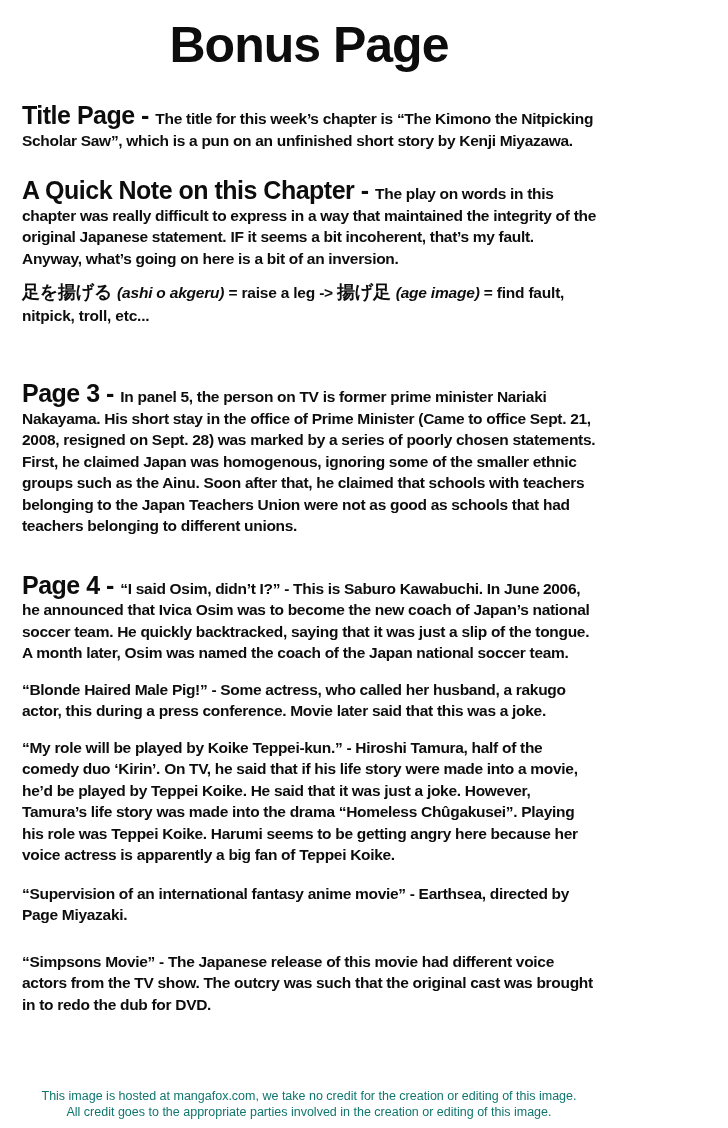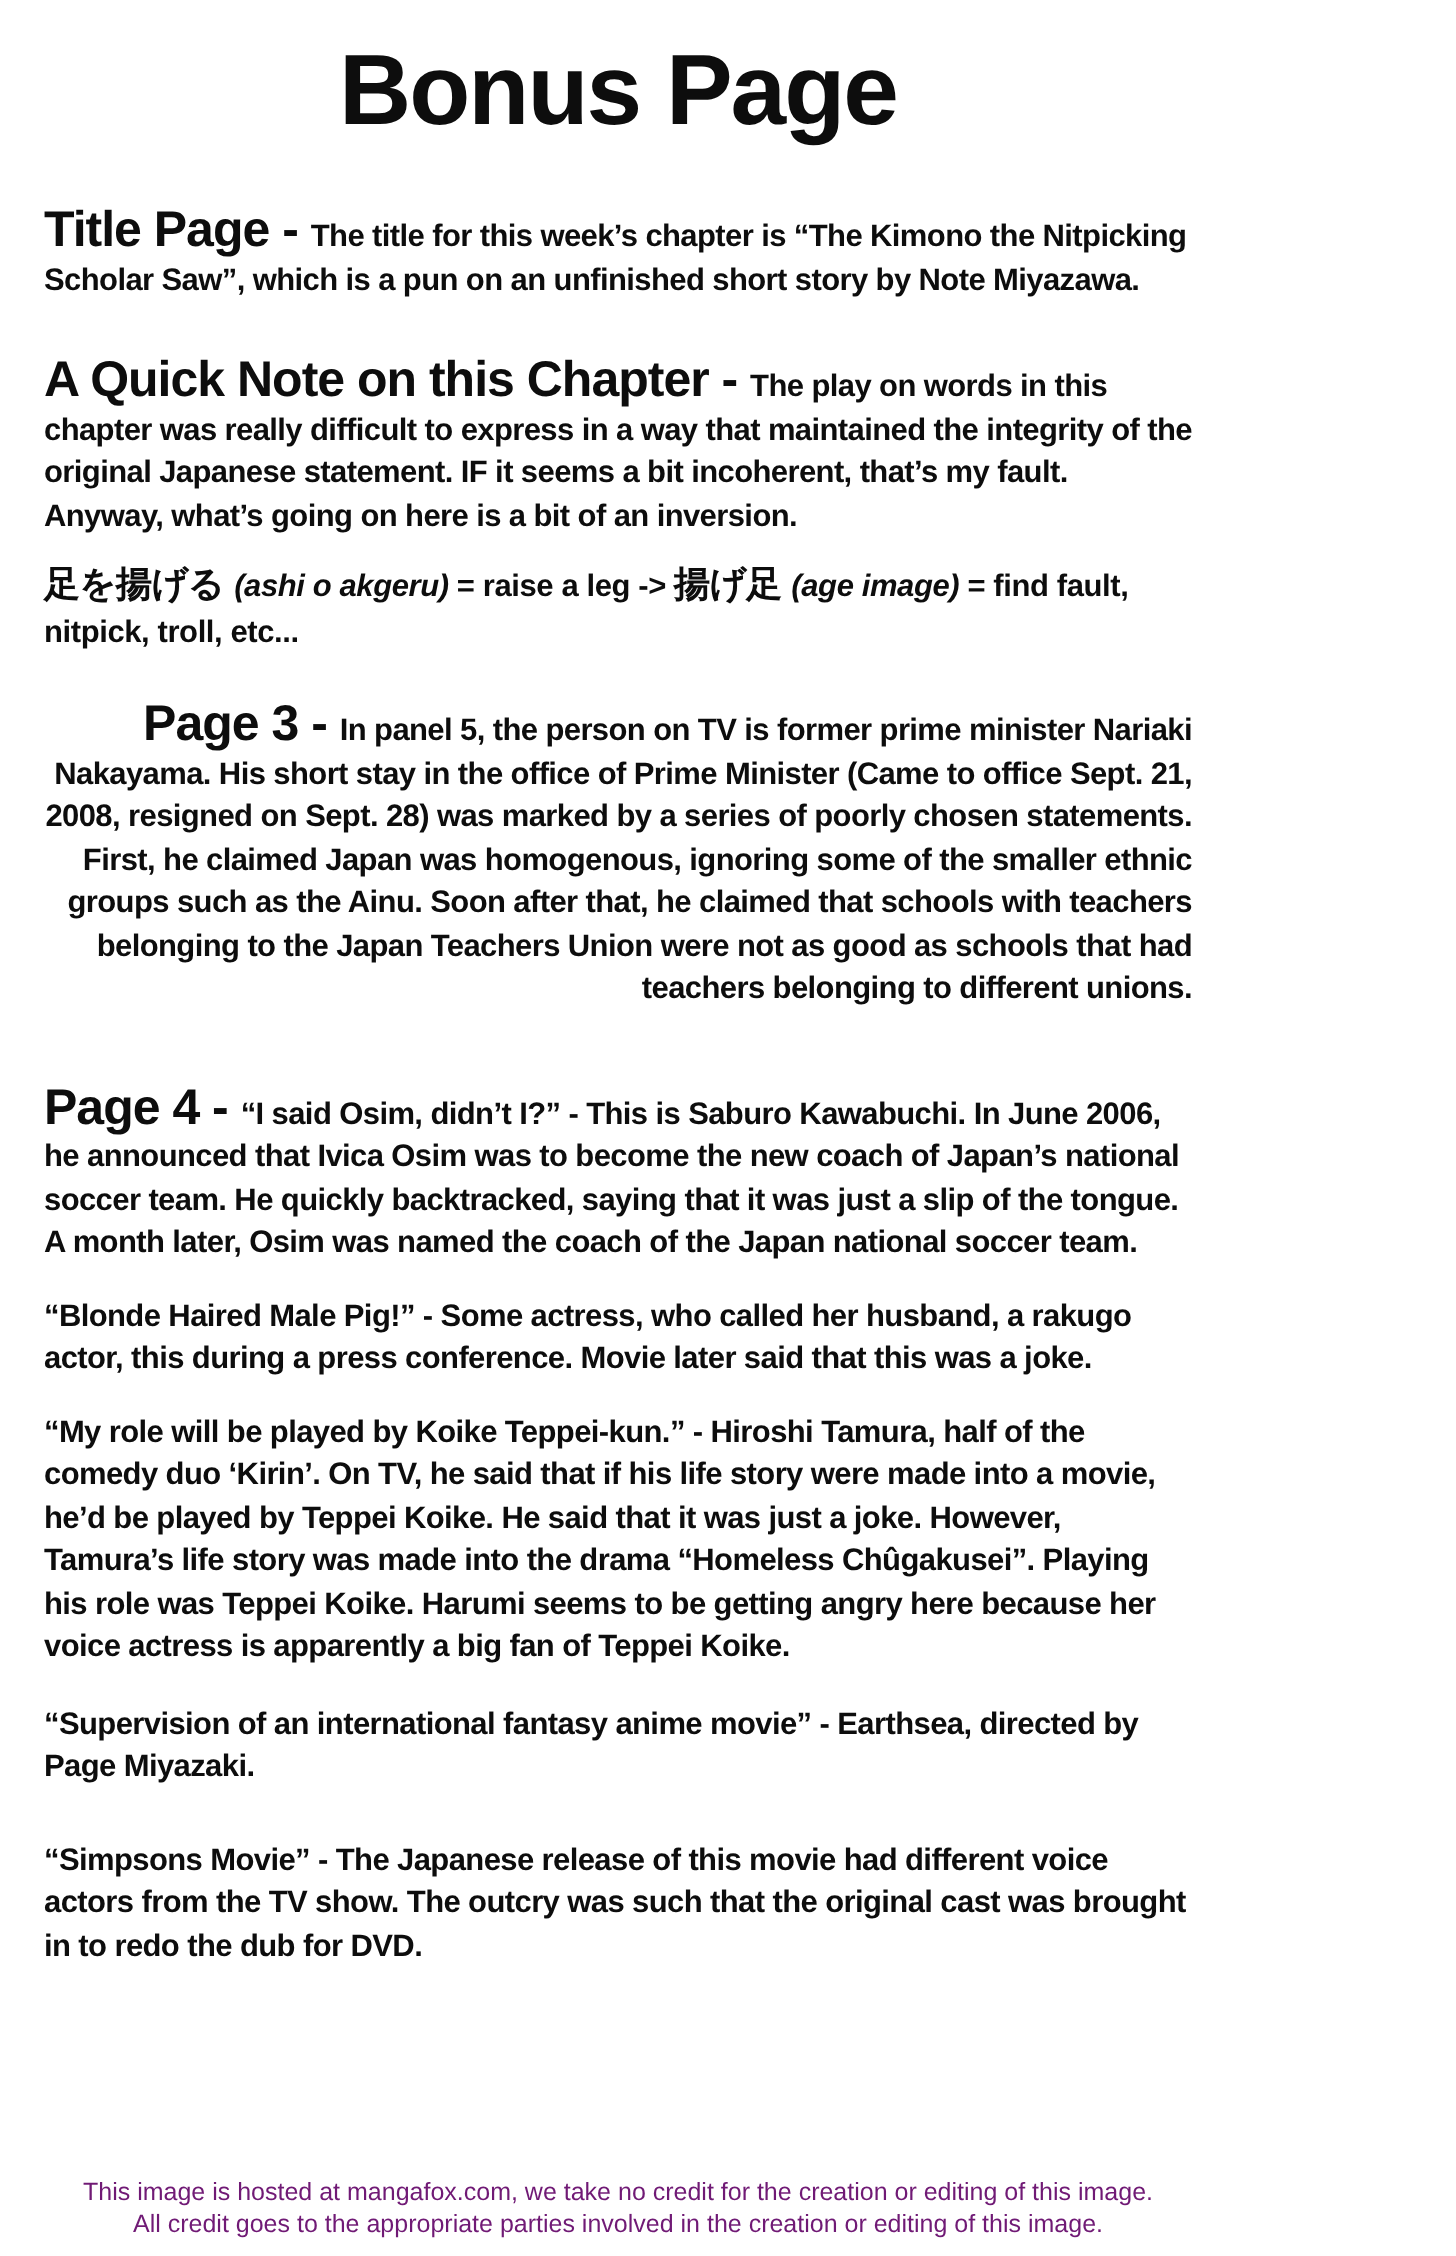--- a/index.html
+++ b/index.html
@@ -47,46 +47,46 @@
   .sec-title-page   { margin-bottom: 27px; }
   .sec-quick-note   { margin-bottom: 12px; }
   .wordplay {
     font-size: 15.5px;
     font-weight: bold;
     letter-spacing: -0.2px;
     line-height: 23px;
   }
   .wordplay .jp { font-size: 18px; font-weight: bold; }
   .wordplay .romaji { font-style: italic; }
-  .sec-page3 { margin-top: 22px; text-align: right; }
+  .sec-page3 { margin-top: 54px; }
   .sec-page4 { margin-top: 36px; }
   .p4-para   { margin-top: 15px; }
   .sec-page5-heading { margin-top: 31px; margin-bottom: 5px; }
   .p5-para-2 { margin-top: 39px; }
   .p5-para-3 { margin-top: 17px; }
   .p5-para-4 { margin-top: 25px; }
   .footer {
     margin-top: auto;
     margin-bottom: 8px;
     text-align: center;
     font-size: 12.5px;
     font-weight: normal;
     letter-spacing: 0;
     line-height: 16px;
-    color: #701a75;
+    color: #0f766e;
   }
 </style>
 </head>
 <body>
 
 <div class="page">
 
   <h1 class="page-title">Bonus Page</h1>
 
-  <p class="body-text sec-title-page"><span class="sec-heading">Title Page - </span><span>The title for this week’s chapter is “The Kimono the Nitpicking Scholar Saw”, which is a pun on an unfinished short story by Note Miyazawa.</span></p>
+  <p class="body-text sec-title-page"><span class="sec-heading">Title Page - </span><span>The title for this week’s chapter is “The Kimono the Nitpicking Scholar Saw”, which is a pun on an unfinished short story by Kenji Miyazawa.</span></p>
 
   <p class="body-text sec-quick-note"><span class="sec-heading">A Quick Note on this Chapter - </span><span>The play on words in this chapter was really difficult to express in a way that maintained the integrity of the original Japanese statement. IF it seems a bit incoherent, that’s my fault. Anyway, what’s going on here is a bit of an inversion.</span></p>
 
   <p class="wordplay"><span class="jp">足を揚げる </span><span class="romaji">(ashi o akgeru)</span><span> = raise a leg  -&gt;  </span><span class="jp">揚げ足 </span><span class="romaji"> (age image)</span><span> = find fault, nitpick, troll, etc...</span></p>
 
   <p class="body-text sec-page3"><span class="sec-heading">Page 3 - </span><span>In panel 5, the person on TV is former prime minister Nariaki Nakayama. His short stay in the office of Prime Minister (Came to office Sept. 21, 2008, resigned on Sept. 28) was marked by a series of poorly chosen statements. First, he claimed Japan was homogenous, ignoring some of the smaller ethnic groups such as the Ainu.  Soon after that, he claimed that schools with teachers belonging to the Japan Teachers Union were not as good as schools that had teachers belonging to different unions.</span></p>
 
   <p class="body-text sec-page4"><span class="sec-heading">Page 4 - </span><span>“I said Osim, didn’t I?”  - This is Saburo Kawabuchi. In June 2006, he announced that Ivica Osim was to become the new coach of Japan’s national soccer team. He quickly backtracked, saying that it was just a slip of the tongue. A month later, Osim was named the coach of the Japan national soccer team.</span></p>
 
   <p class="body-text p4-para">“Blonde Haired Male Pig!” - Some actress, who called her husband, a rakugo actor, this during a press conference. Movie later said that this was a joke.</p>

